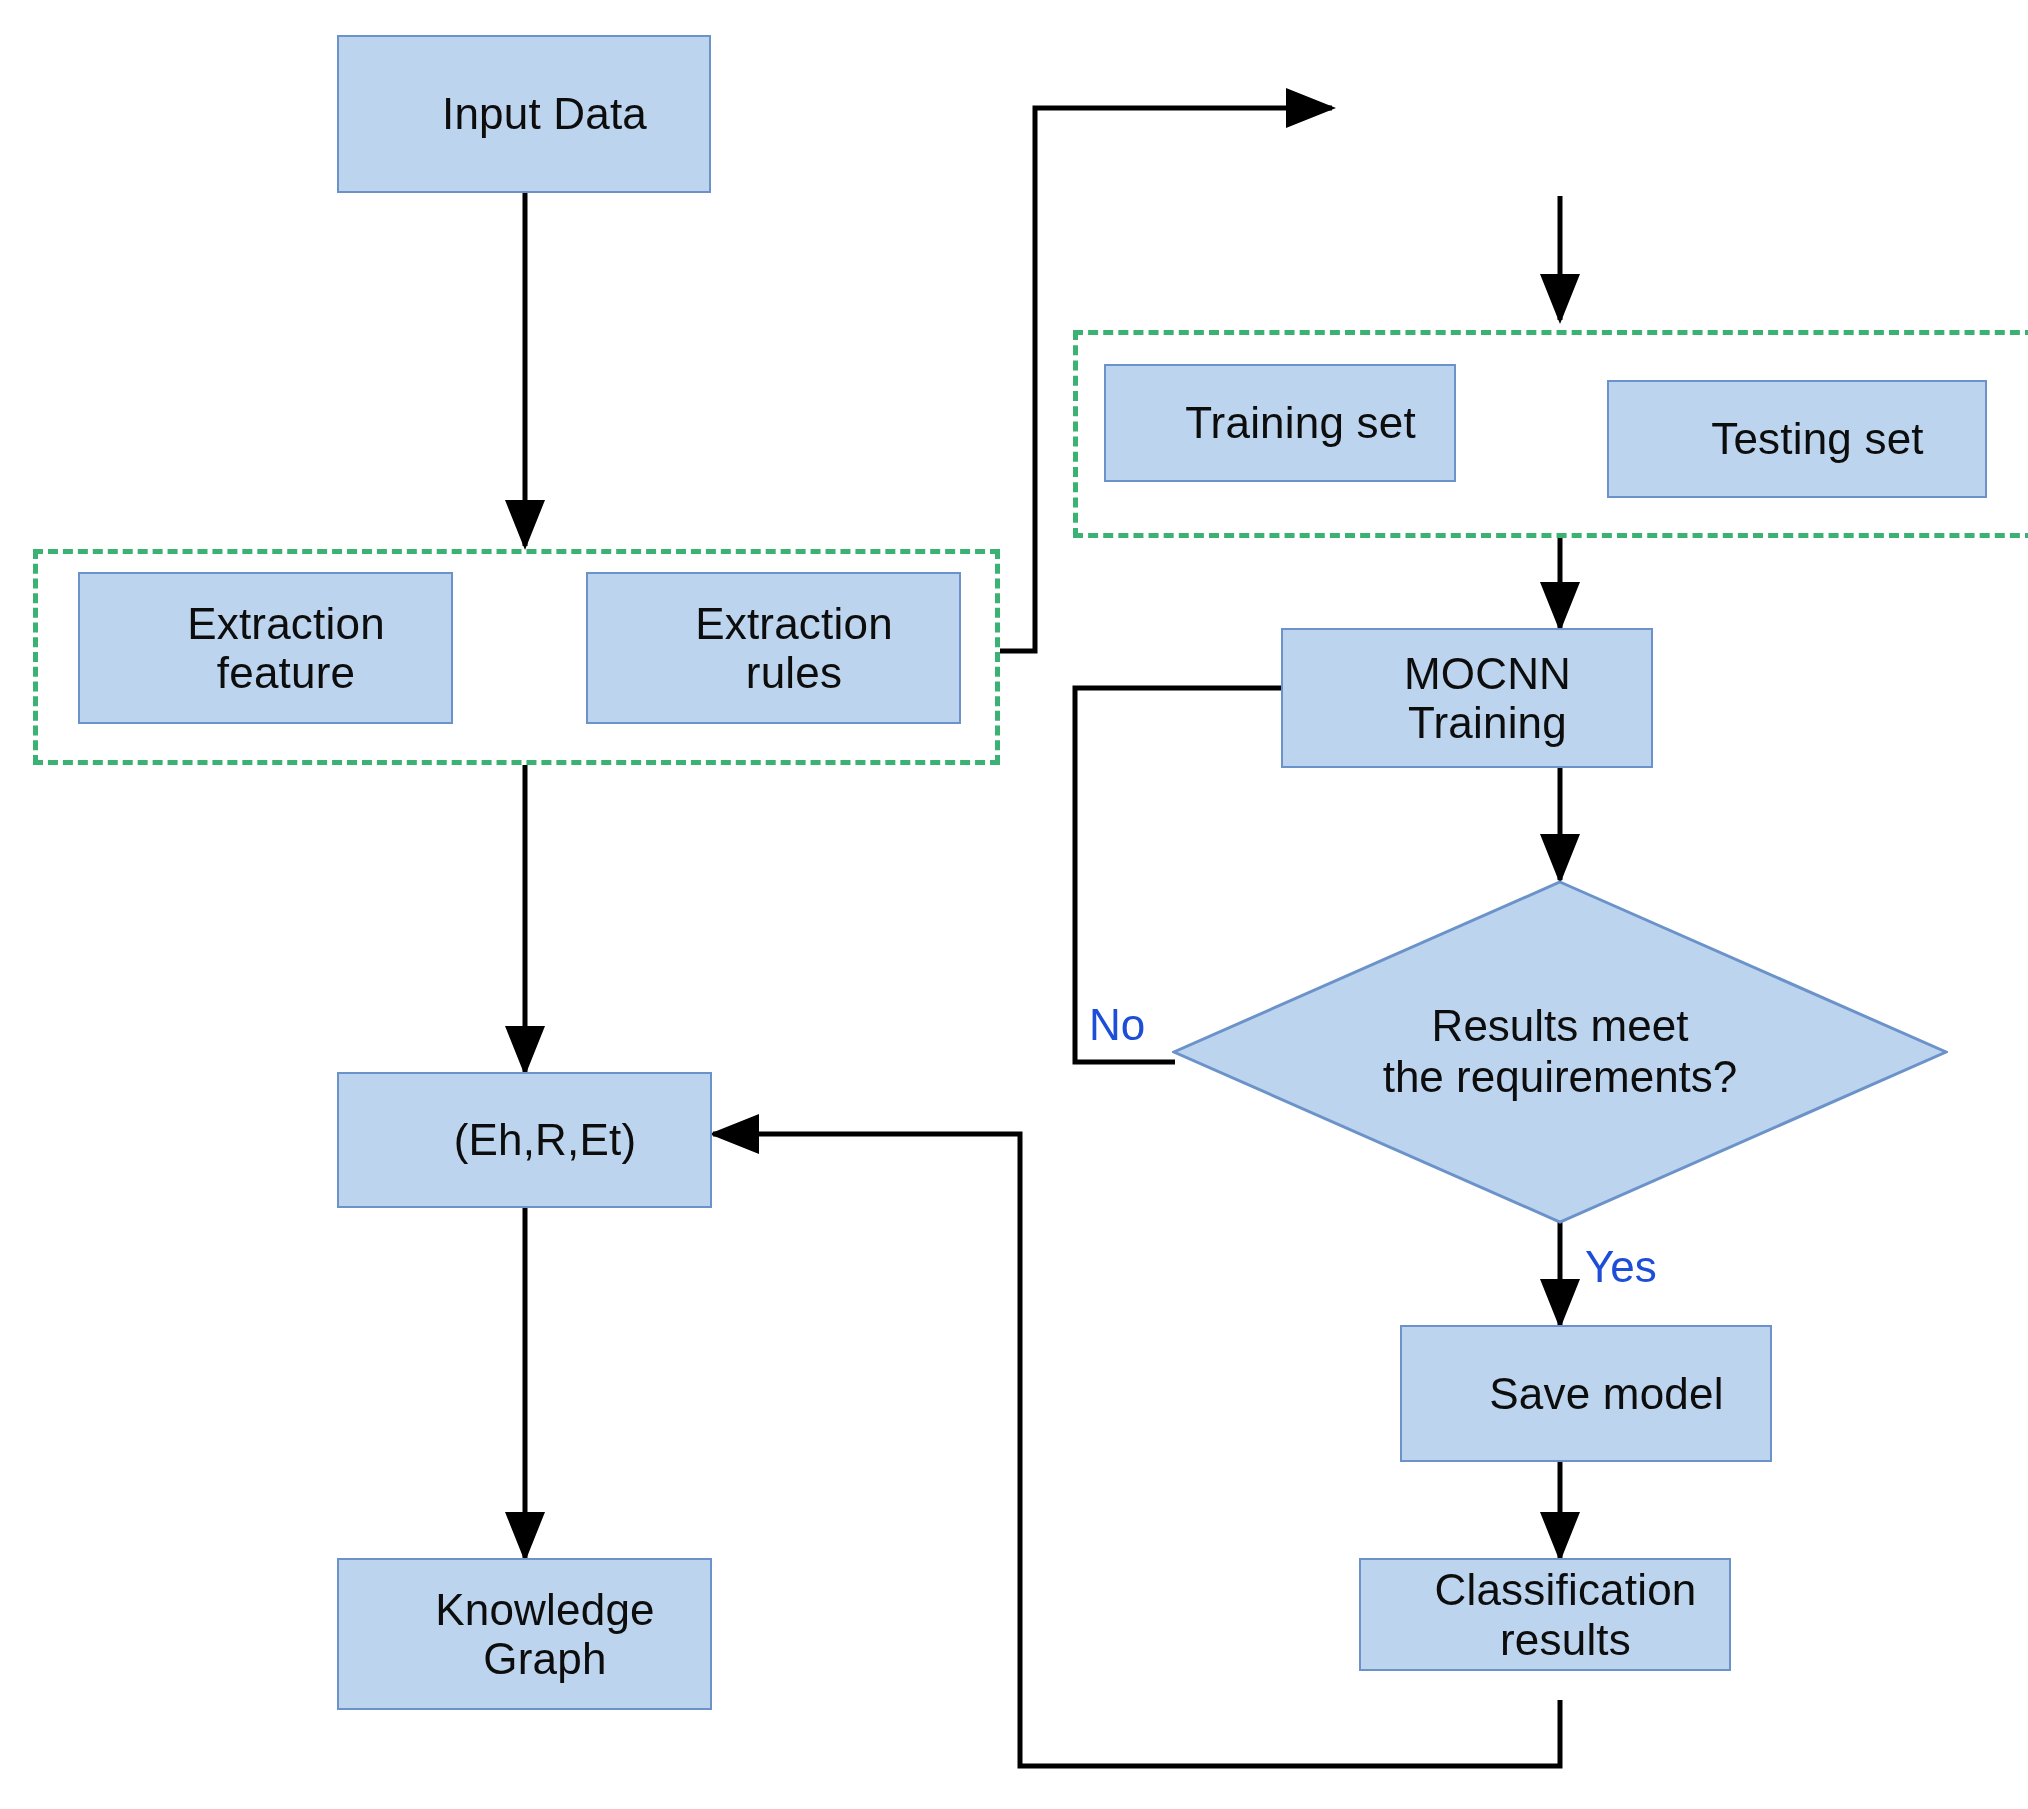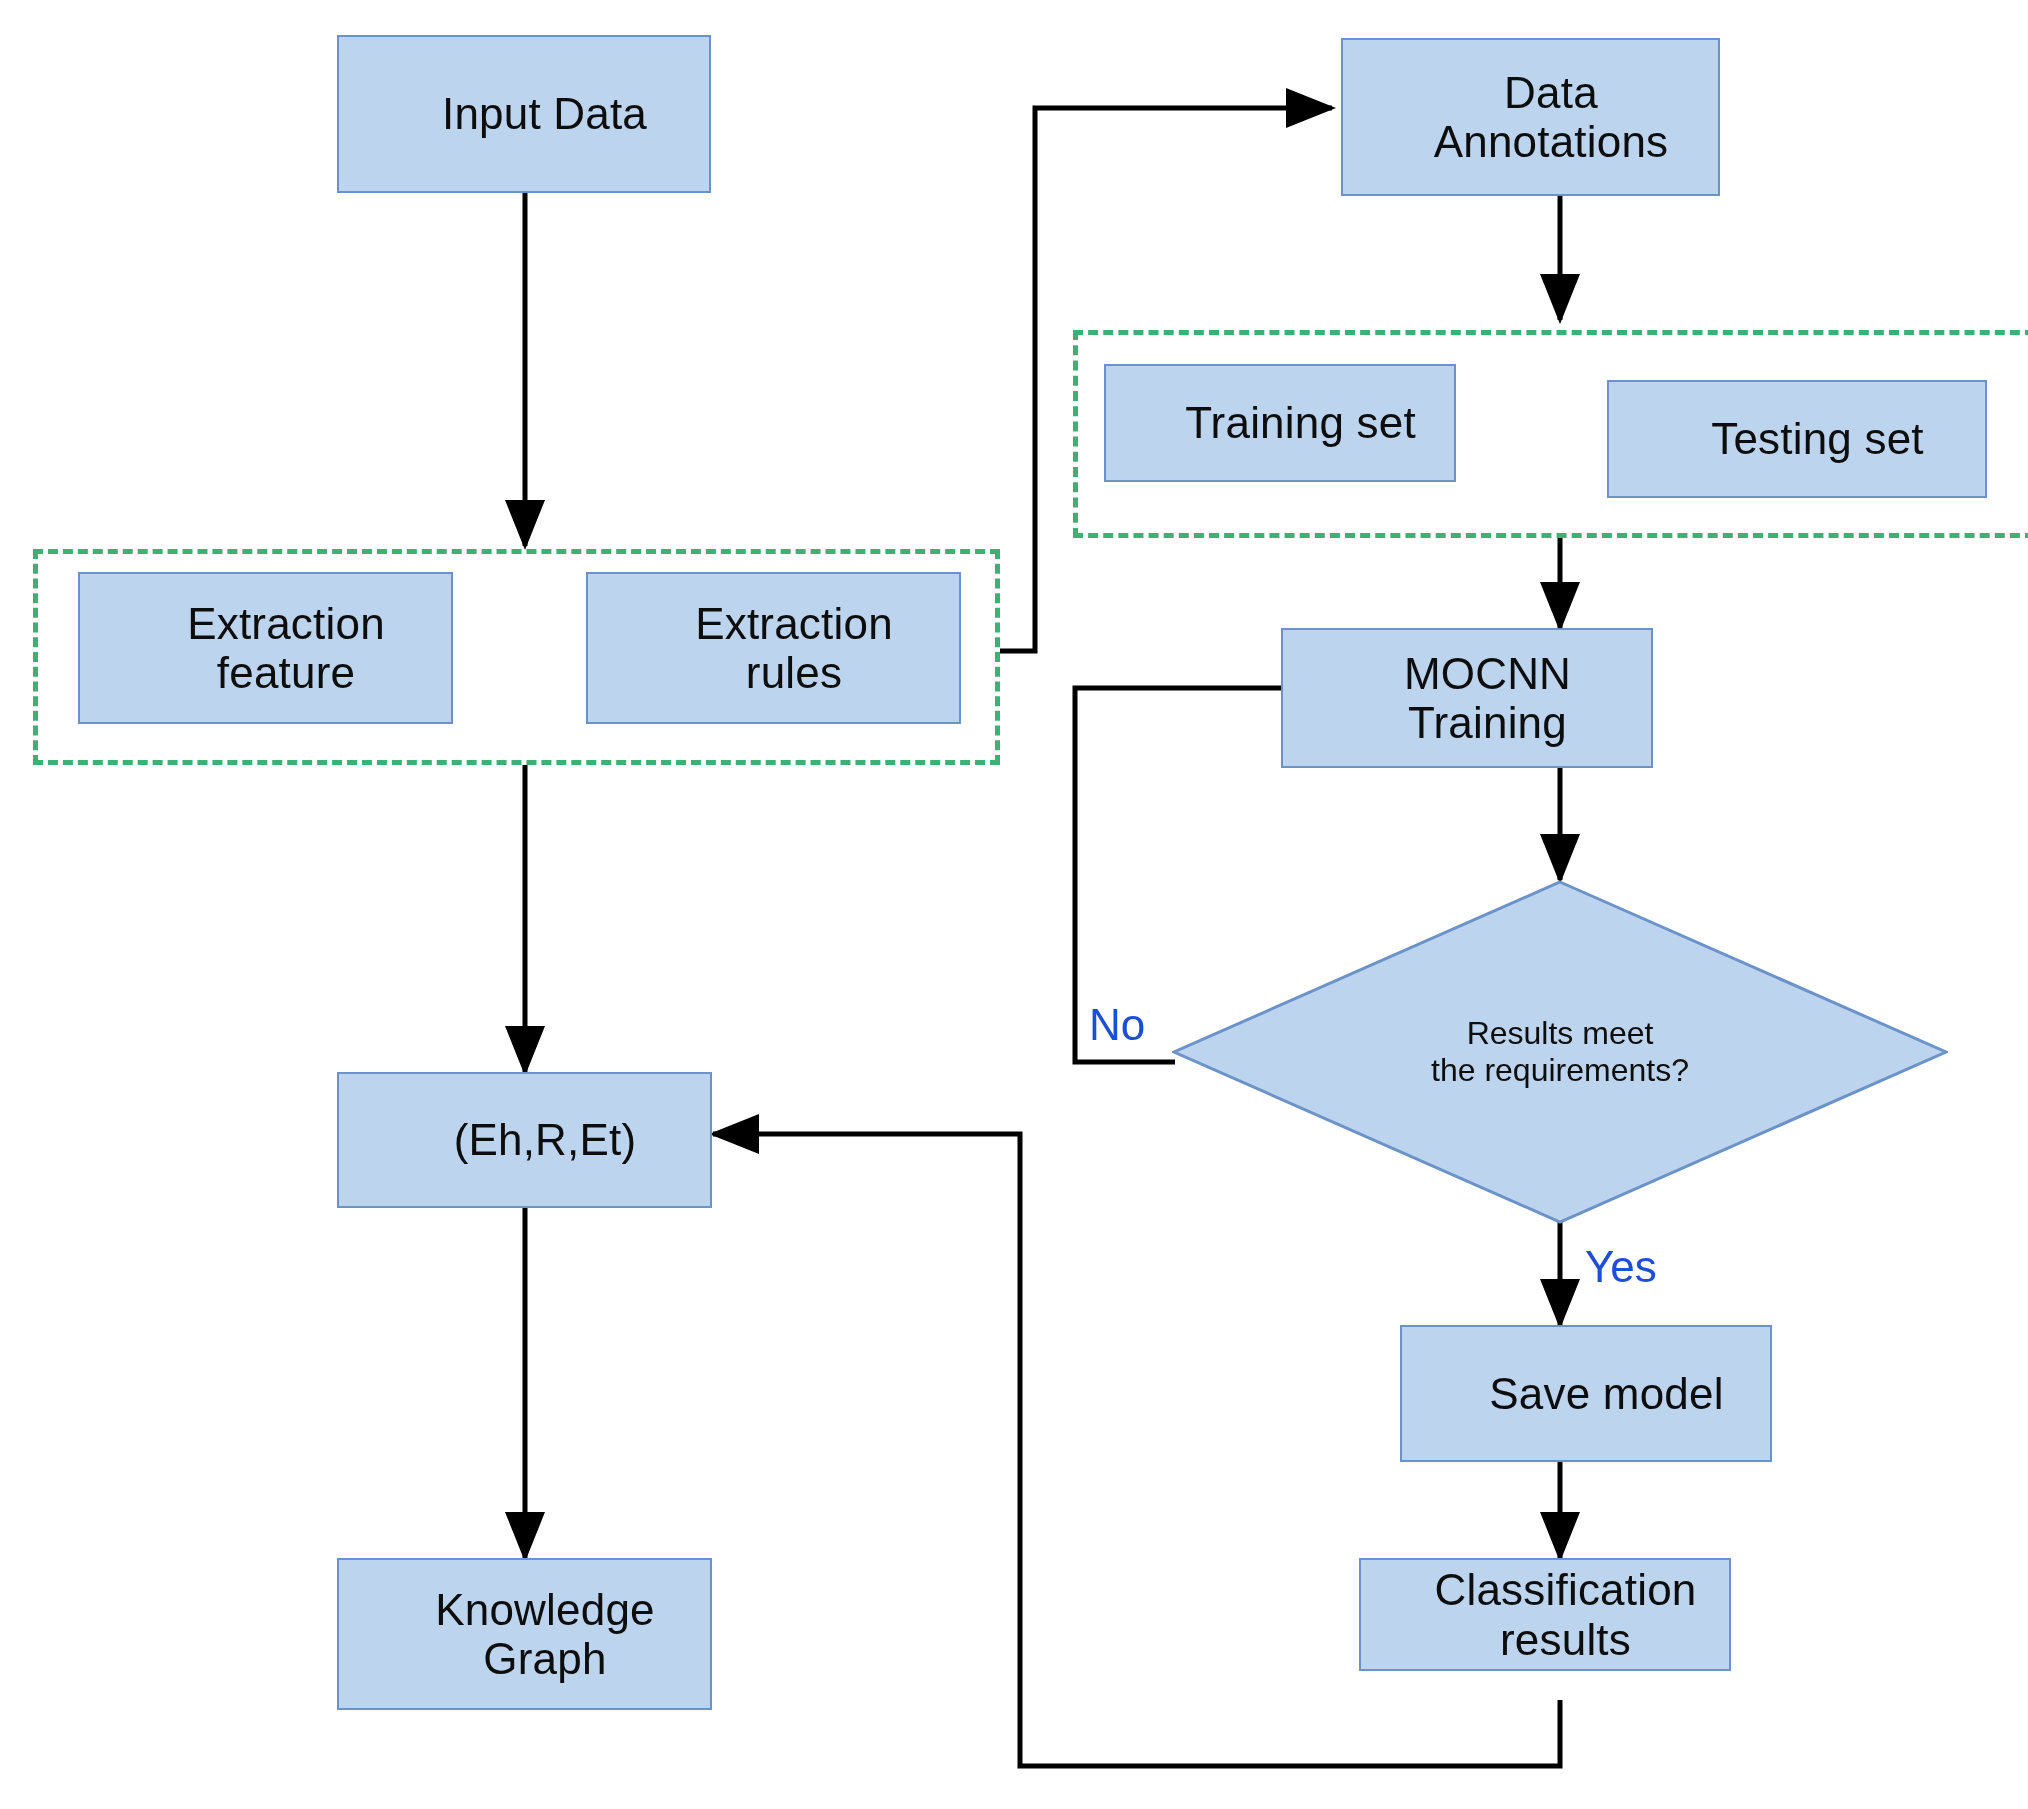--- a/index.html
+++ b/index.html
@@ -51,21 +51,21 @@
     position: absolute;
     left: 0;
     top: 0;
     width: 100%;
     height: 100%;
     display: flex;
     align-items: center;
     justify-content: center;
     text-align: center;
     white-space: pre-line;
-    font-size: 32px;
+    font-size: 44px;
     line-height: 1.15;
     color: #0d0d0d;
   }
   .edge-label {
     position: absolute;
     font-size: 44px;
     color: #1d4ed8;
     white-space: nowrap;
   }
   #edges {
@@ -111,22 +111,20 @@
 
     <path d="M525,1208 L525,1558" stroke="#000000" stroke-width="5" fill="none" marker-end="url(#arrow)"></path>
   </svg>
 
   <div class="group-box" style="left:33px; top:549px; width:967px; height:216px;"></div>
 
   <div class="group-box" style="left:1073px; top:330px; width:962px; height:208px;"></div>
 
   <div class="node" style="left:337px; top:35px; width:374px; height:158px;">Input Data</div>
 
-  <div class="node" style="left:1341px; top:38px; width:379px; height:158px;">Data
-Annotations</div>
 
   <div class="node" style="left:1104px; top:364px; width:352px; height:118px;">Training set</div>
 
   <div class="node" style="left:1607px; top:380px; width:380px; height:118px;">Testing set</div>
 
   <div class="node" style="left:78px; top:572px; width:375px; height:152px;">Extraction
 feature</div>
 
   <div class="node" style="left:586px; top:572px; width:375px; height:152px;">Extraction
 rules</div>

